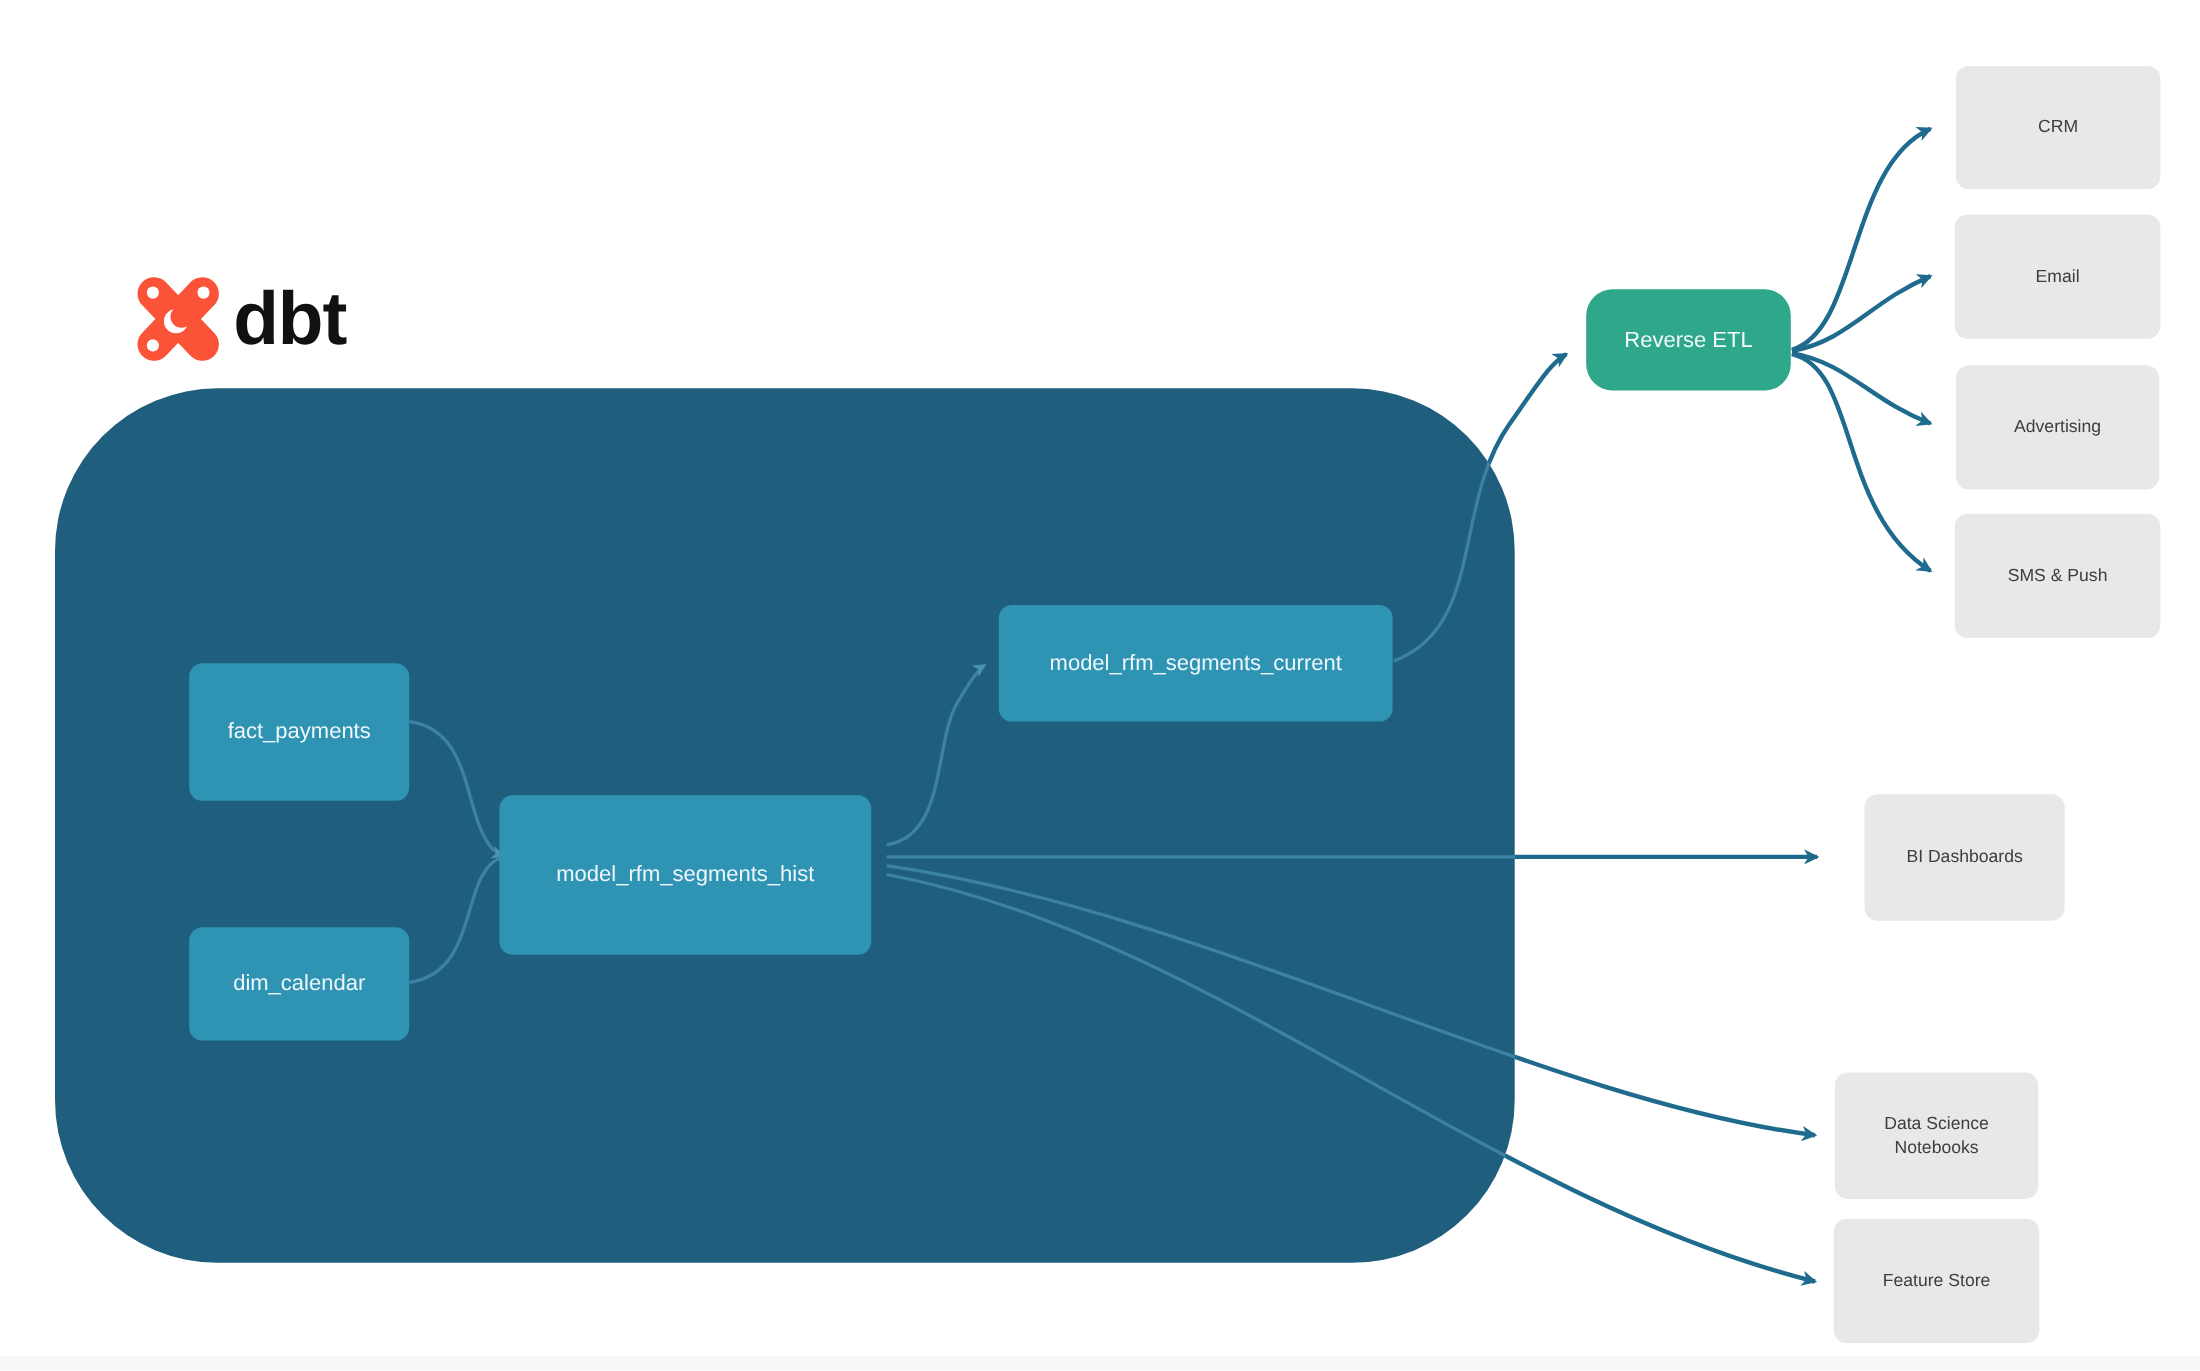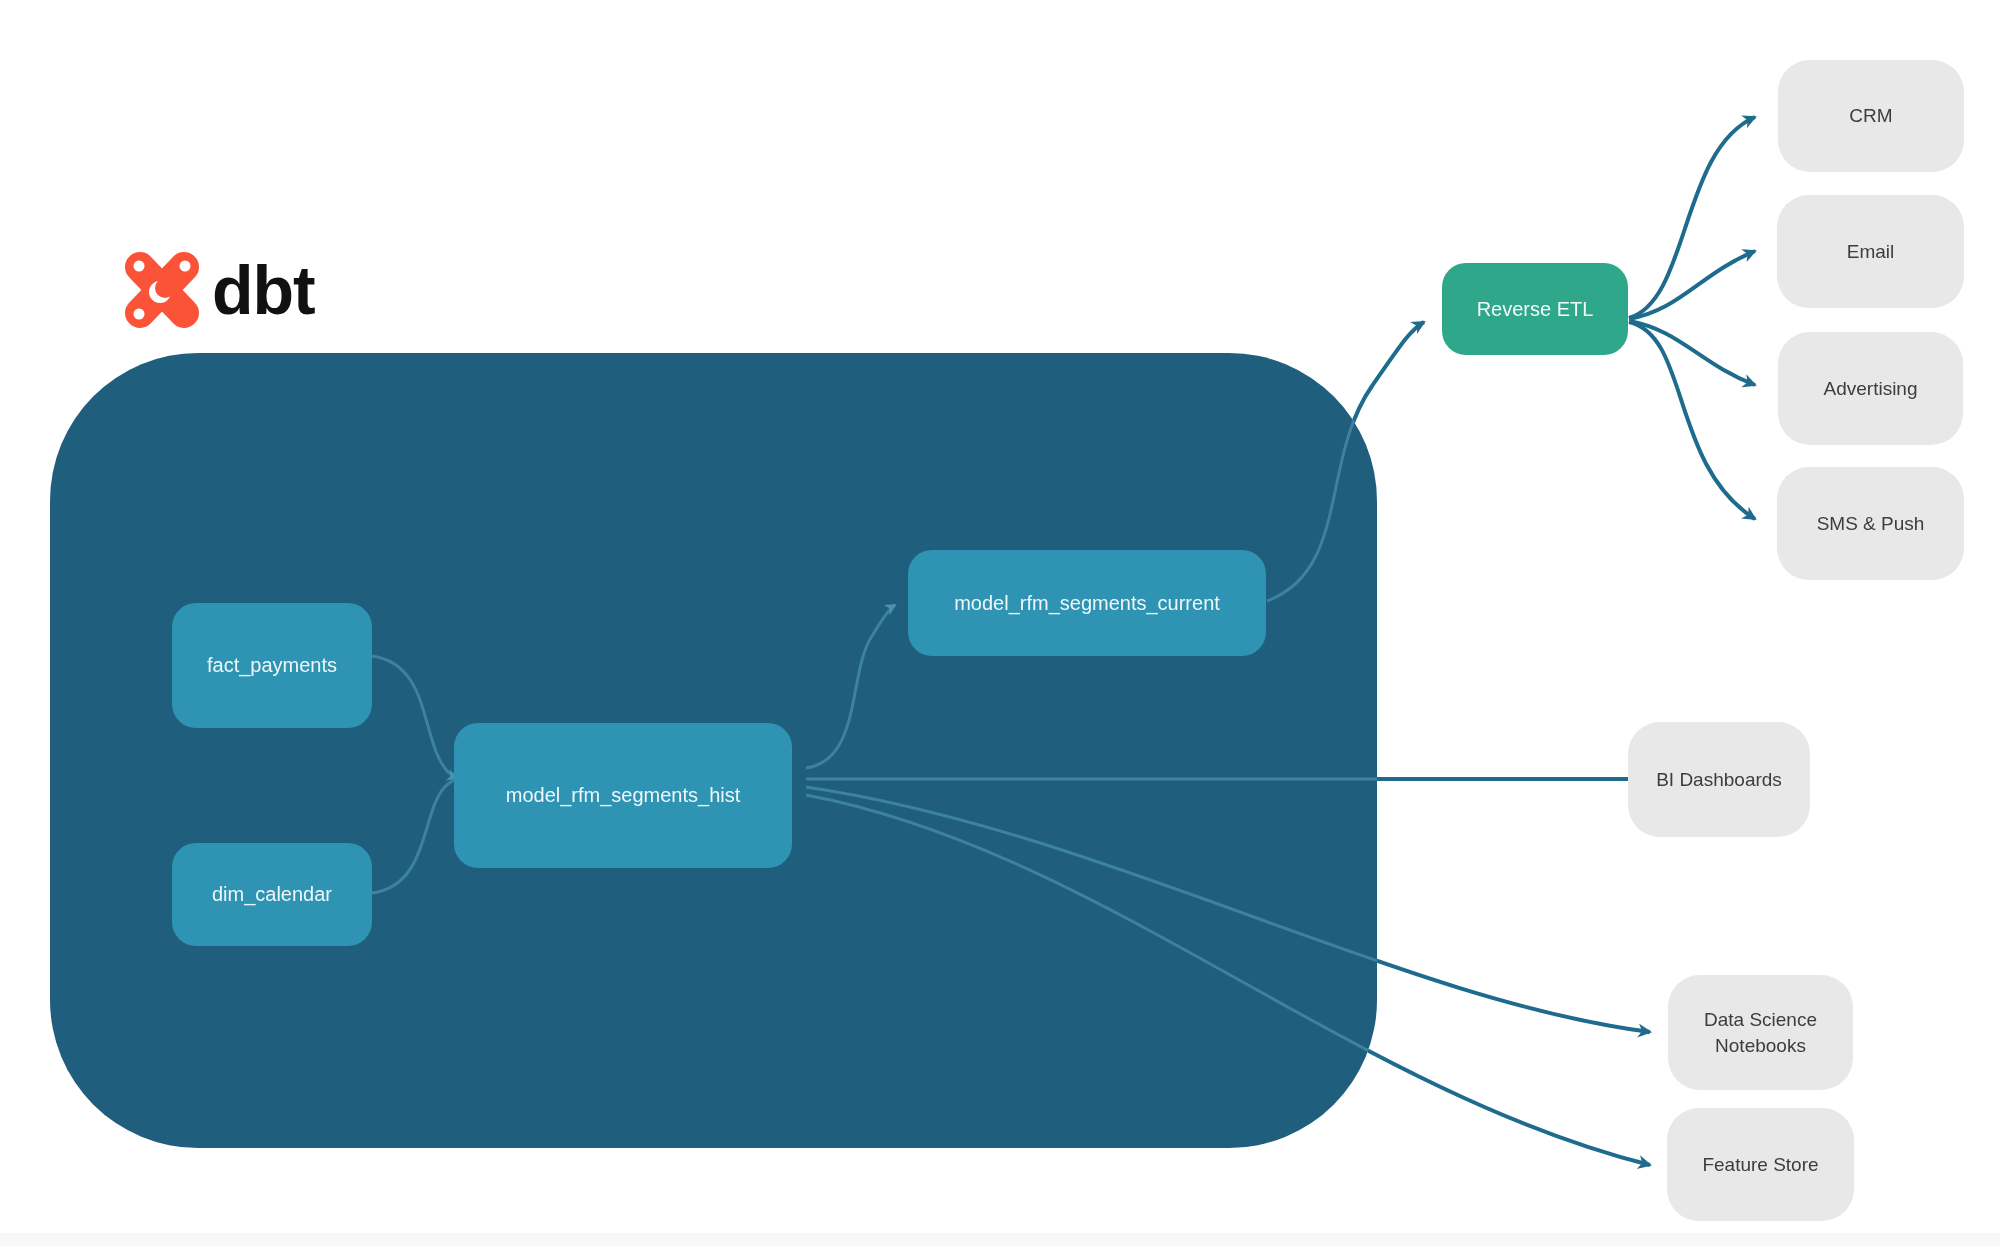--- a/index.html
+++ b/index.html
@@ -26,40 +26,40 @@
     background:#205e7d;border-radius:148px;
     z-index:1;
   }
   
   .node{
     position:absolute;display:flex;align-items:center;justify-content:center;
     text-align:center;z-index:3;box-sizing:border-box;
     line-height:1.35;
   }
   .node.inner{
-    background:#2f94b4;color:#eef7fa;border-radius:24px;font-size:20px;
+    background:#2f94b4;color:#eef7fa;border-radius:12px;font-size:20px;
   }
   .node.green{
     background:#2ea78b;color:#f2fbf8;border-radius:24px;font-size:20px;
   }
   .node.gray{
-    background:#e8e8e8;color:#3d3d3d;border-radius:32px;font-size:19px;
+    background:#e8e8e8;color:#3d3d3d;border-radius:12px;font-size:16px;
     padding:0 18px;
   }
   
   .n-fact      {left:172px; top:603px; width:200px; height:125px;}
   .n-dim       {left:172px; top:843px; width:200px; height:103px;}
   .n-hist      {left:454px; top:723px; width:338px; height:145px;}
   .n-current   {left:908px; top:550px; width:358px; height:106px;}
   .n-retl      {left:1442px;top:263px; width:186px; height:92px;}
   .n-crm       {left:1778px;top:60px;  width:186px; height:112px;}
   .n-email     {left:1777px;top:195px; width:187px; height:113px;}
   .n-adv       {left:1778px;top:332px; width:185px; height:113px;}
   .n-sms       {left:1777px;top:467px; width:187px; height:113px;}
-  .n-bi        {left:1628px;top:722px; width:182px; height:115px;}
+  .n-bi        {left:1695px;top:722px; width:182px; height:115px;}
   .n-ds        {left:1668px;top:975px; width:185px; height:115px;}
   .n-fs        {left:1667px;top:1108px;width:187px; height:113px;text-align:center;}
   
   .edges{
     position:absolute;left:0;top:0;z-index:2;pointer-events:none;
   }
   .edge-dark{stroke:#1f6b8d;stroke-width:4;fill:none;}
   .edge-light{stroke:#3c82a2;stroke-width:3;fill:none;}
   
   .bottom-strip{

